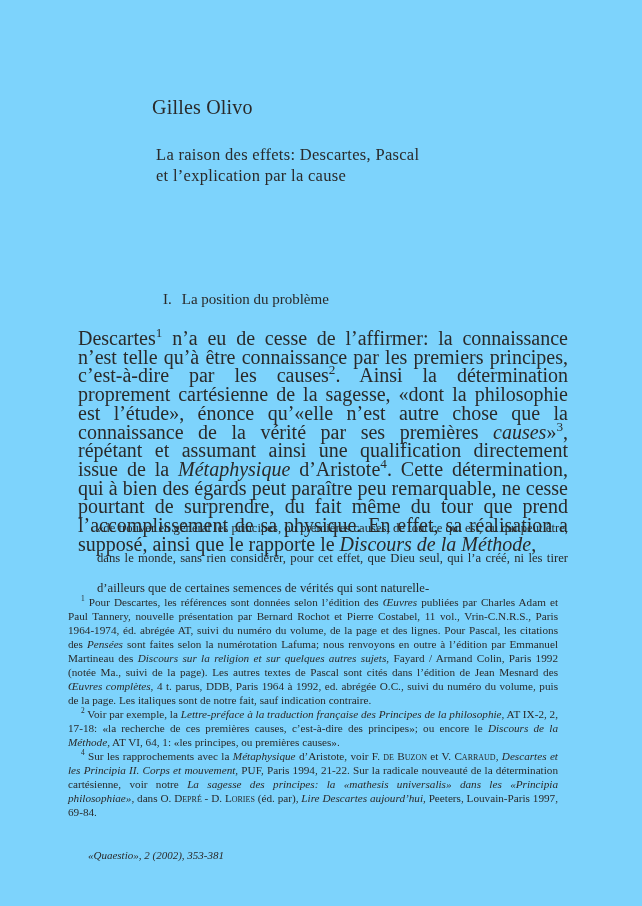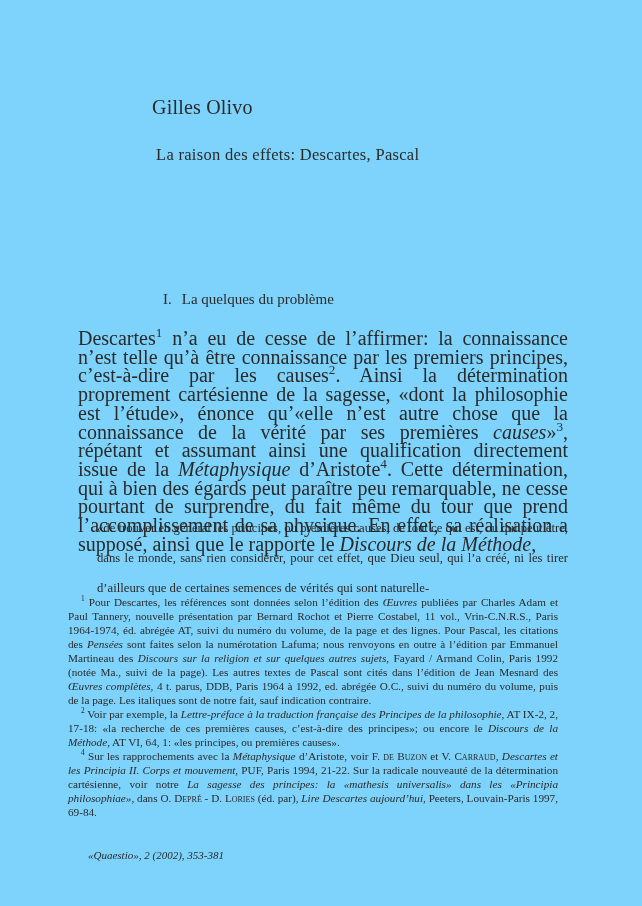--- a/index.html
+++ b/index.html
@@ -75,24 +75,25 @@
 </style>
 </head>
 <body>
 
 <div class="page">
 
   <div class="author">Gilles Olivo</div>
 
   <div class="article-title">
     <div>La raison des effets: Descartes, Pascal</div>
+    <div>et l’explication par la cause</div>
   </div>
 
   <div class="section-heading">
-    <span class="num">I.</span><span>La quelques du problème</span>
+    <span class="num">I.</span><span>La position du problème</span>
   </div>
 
   <div class="body-text"><span class="r-n">Descartes</span><sup class="r-sup">1</sup><span class="r-n"> n’a eu de cesse de l’affirmer: la connaissance n’est telle qu’à être connaissance par les premiers principes, c’est-à-dire par les causes</span><sup class="r-sup">2</sup><span class="r-n">. Ainsi la détermination proprement cartésienne de la sagesse, «dont la philosophie est l’étude», énonce qu’«elle n’est autre chose que la connaissance de la vérité par ses premières </span><span class="r-i">causes</span><span class="r-n">»</span><sup class="r-sup">3</sup><span class="r-n">, répétant et assumant ainsi une qualification directement issue de la </span><span class="r-i">Métaphysique</span><span class="r-n"> d’Aristote</span><sup class="r-sup">4</sup><span class="r-n">. Cette détermination, qui à bien des égards peut paraître peu remarquable, ne cesse pourtant de surprendre, du fait même du tour que prend l’accomplissement de sa physique. En effet, sa réalisation a supposé, ainsi que le rapporte le </span><span class="r-i">Discours de la Méthode</span><span class="r-n">,</span></div>
 
   <div class="block-quote"><span class="r-n">«de trouver en général les principes, ou premières causes, de tout ce qui est, ou qui peut être, dans le monde, sans rien considérer, pour cet effet, que Dieu seul, qui l’a créé, ni les tirer d’ailleurs que de certaines semences de vérités qui sont naturelle-</span></div>
 
   <div class="footnotes">
     <div class="footnote"><sup class="r-sup">1</sup><span class="r-n"> Pour Descartes, les références sont données selon l’édition des </span><span class="r-i">Œuvres</span><span class="r-n"> publiées par Charles Adam et Paul Tannery, nouvelle présentation par Bernard Rochot et Pierre Costabel, 11 vol., Vrin-C.N.R.S., Paris 1964-1974, éd. abrégée AT, suivi du numéro du volume, de la page et des lignes. Pour Pascal, les citations des </span><span class="r-i">Pensées</span><span class="r-n"> sont faites selon la numérotation Lafuma; nous renvoyons en outre à l’édition par Emmanuel Martineau des </span><span class="r-i">Discours sur la religion et sur quelques autres sujets</span><span class="r-n">, Fayard / Armand Colin, Paris 1992 (notée Ma., suivi de la page). Les autres textes de Pascal sont cités dans l’édition de Jean Mesnard des </span><span class="r-i">Œuvres complètes</span><span class="r-n">, 4 t. parus, DDB, Paris 1964 à 1992, ed. abrégée O.C., suivi du numéro du volume, puis de la page. Les italiques sont de notre fait, sauf indication contraire.</span></div>
     <div class="footnote"><sup class="r-sup">2</sup><span class="r-n"> Voir par exemple, la </span><span class="r-i">Lettre-préface à la traduction française des Principes de la philosophie</span><span class="r-n">, AT IX-2, 2, 17-18: «la recherche de ces premières causes, c’est-à-dire des principes»; ou encore le </span><span class="r-i">Discours de la Méthode</span><span class="r-n">, AT VI, 64, 1: «les principes, ou premières causes».</span></div>
     <div class="footnote"><sup class="r-sup">4</sup><span class="r-n"> Sur les rapprochements avec la </span><span class="r-i">Métaphysique</span><span class="r-n"> d’Aristote, voir F. </span><span class="r-sc">de Buzon</span><span class="r-n"> et V. </span><span class="r-sc">Carraud</span><span class="r-n">, </span><span class="r-i">Descartes et les Principia II. Corps et mouvement</span><span class="r-n">, PUF, Paris 1994, 21-22. Sur la radicale nouveauté de la détermination cartésienne, voir notre </span><span class="r-i">La sagesse des principes: la «mathesis universalis» dans les «Principia philosophiae»</span><span class="r-n">, dans O. </span><span class="r-sc">Depré</span><span class="r-n"> - D. </span><span class="r-sc">Lories</span><span class="r-n"> (éd. par), </span><span class="r-i">Lire Descartes aujourd’hui</span><span class="r-n">, Peeters, Louvain-Paris 1997, 69-84.</span></div>

